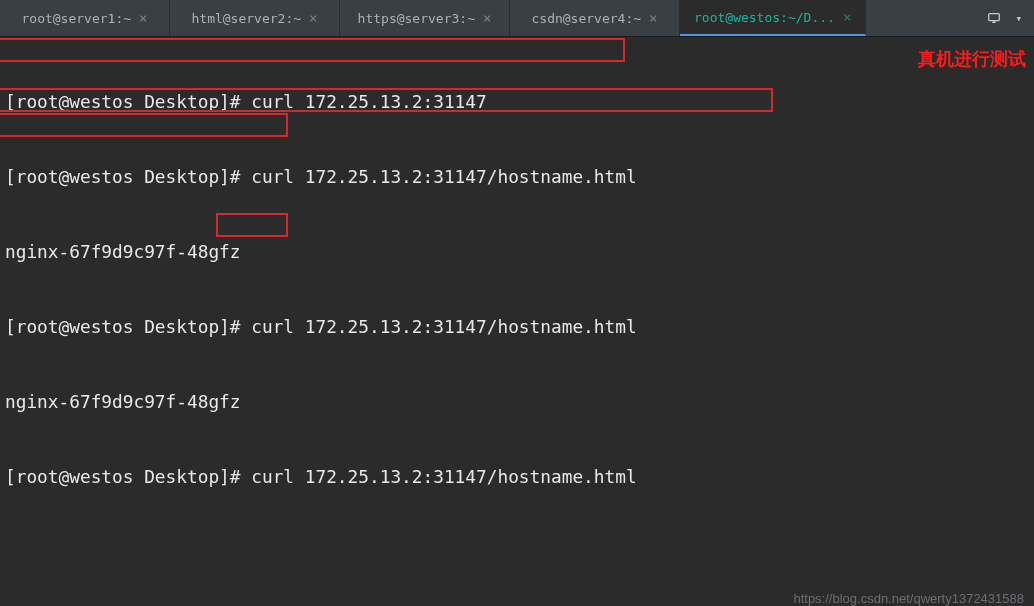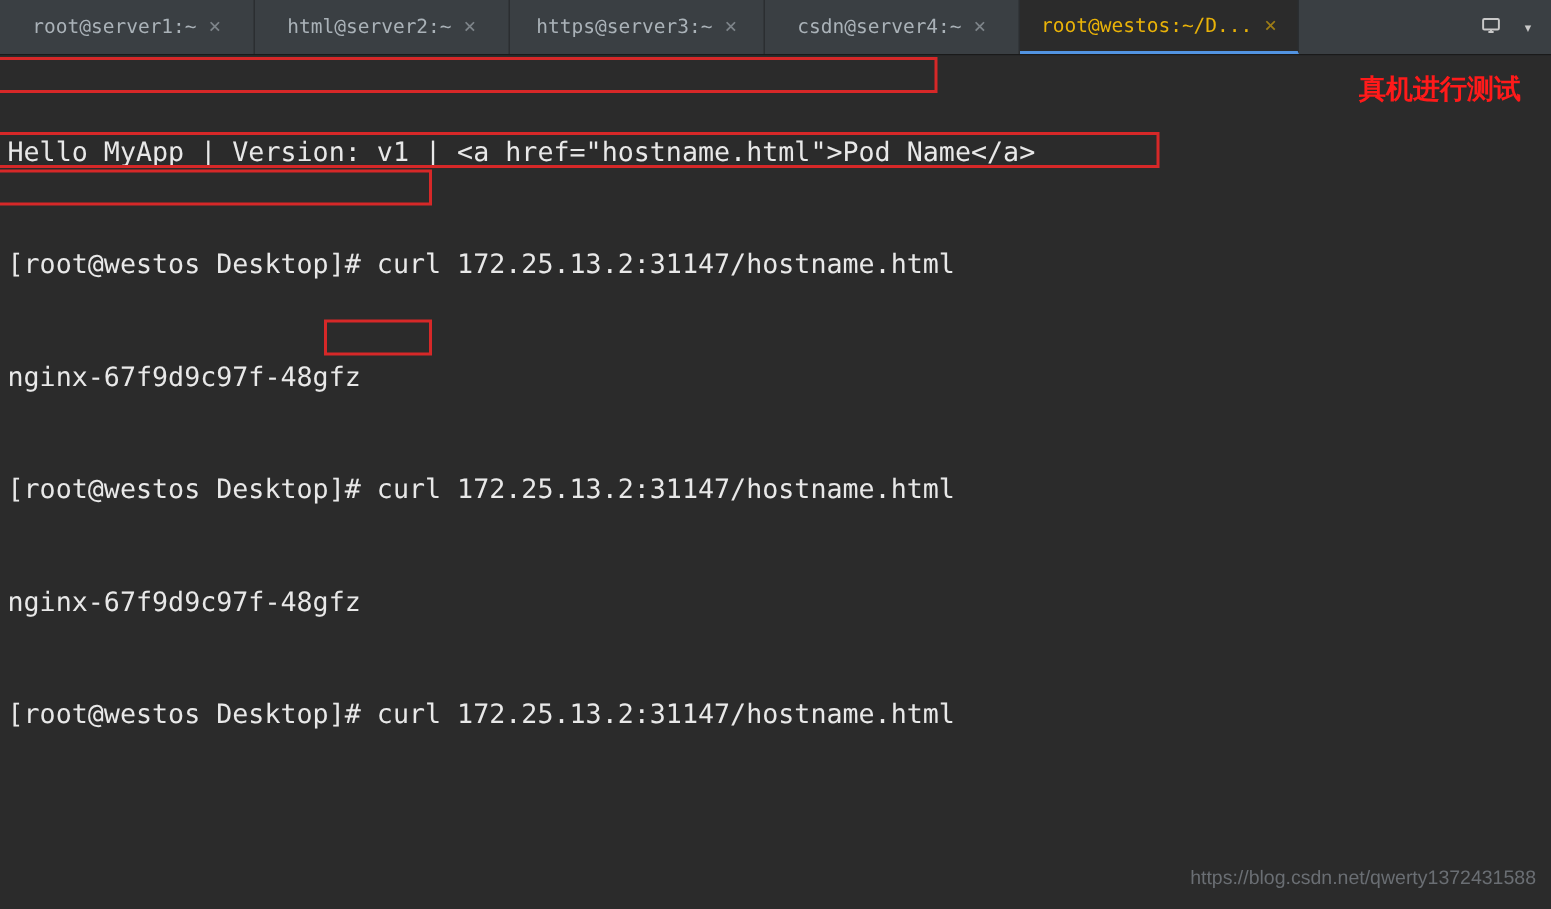--- a/index.html
+++ b/index.html
@@ -31,21 +31,21 @@
       font-size: 13px;
       border-right: 1px solid #2b2e31;
       cursor: pointer;
       gap: 8px;
       position: relative;
       min-width: 170px;
       justify-content: center;
     }
     .tab.active {
       background: #2b2b2b;
-      color: #eab308;
+      color: #14b8a6;
       border-bottom: 2px solid #5294e2;
     }
     .tab.active::after {
       content: '';
       position: absolute;
       bottom: -2px;
       left: 0;
       right: 0;
       height: 2px;
       background: #5294e2;
@@ -80,21 +80,21 @@
     }
     .annotation {
       position: absolute;
       color: #ff1a1a;
       font-size: 18px;
       font-weight: bold;
       font-family: "Microsoft YaHei", "SimSun", sans-serif;
     }
     .watermark {
       position: absolute;
-      bottom: 14px;
+      bottom: 0;
       right: 10px;
       color: #6a6e73;
       font-size: 13px;
       font-family: Arial, sans-serif;
     }
     .icon-svg {
       width: 14px;
       height: 14px;
     }
   </style>
@@ -128,21 +128,21 @@
         <rect x="2" y="3" width="12" height="8" rx="1"></rect>
         <line x1="6" y1="13" x2="10" y2="13"></line>
         <line x1="8" y1="11" x2="8" y2="13"></line>
       </svg>
     </span>
     <span style="font-size:11px;">▾</span>
   </div>
 </div>
 
 <div class="terminal">
-  <span class="term-line">Hello MyApp | Version: v1 | &lt;a href="hostname.html"&gt;Pod Name&lt;/a&gt;</span>
+  <span class="term-line">[root@westos Desktop]# curl 172.25.13.2:31147</span>
   <span class="term-line">[root@westos Desktop]# curl 172.25.13.2:31147/hostname.html</span>
   <span class="term-line">nginx-67f9d9c97f-48gfz</span>
   <span class="term-line">[root@westos Desktop]# curl 172.25.13.2:31147/hostname.html</span>
   <span class="term-line">nginx-67f9d9c97f-48gfz</span>
   <span class="term-line">[root@westos Desktop]# curl 172.25.13.2:31147/hostname.html</span>
   
   
   
   
   
@@ -155,15 +155,15 @@
   
   
   
 
   <div class="highlight-box" style="top:1px; left:-2px; width:627px; height:24px;"></div>
   <div class="highlight-box" style="top:51px; left:-2px; width:775px; height:24px;"></div>
   <div class="highlight-box" style="top:76px; left:-2px; width:290px; height:24px;"></div>
   <div class="highlight-box" style="top:176px; left:216px; width:72px; height:24px;"></div>
 </div>
 
-<div class="annotation" style="top:47px; right:20px;">真机进行测试</div>
+<div class="annotation" style="top:47px; right:8px;">真机进行测试</div>
 
 <div class="watermark">https://blog.csdn.net/qwerty1372431588</div>
 
 </body></html>

